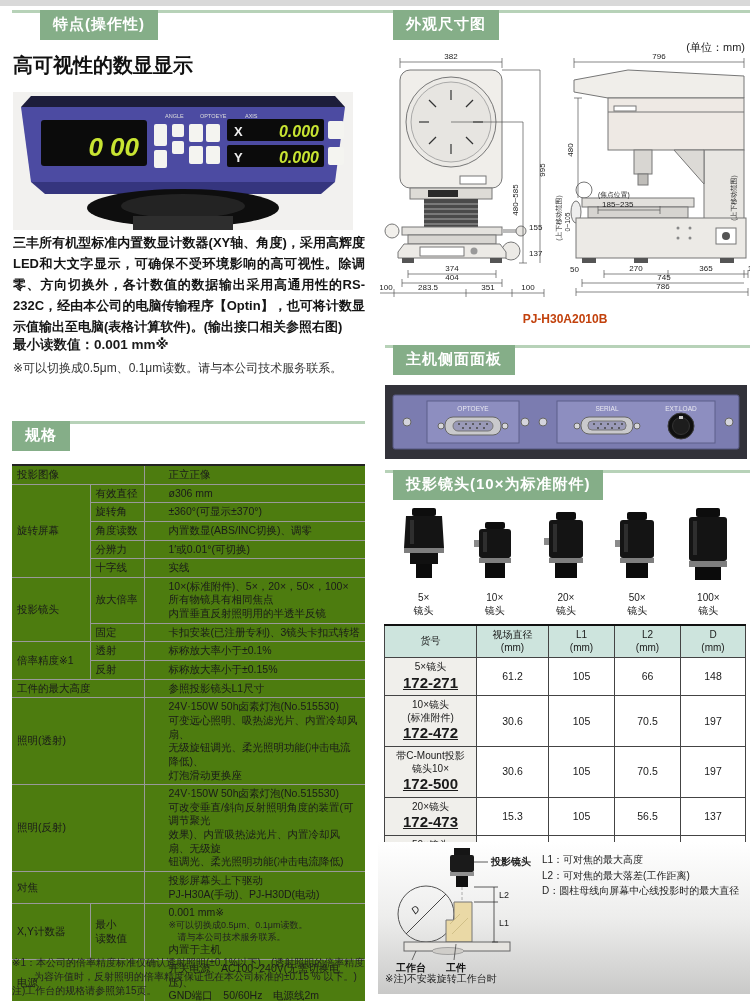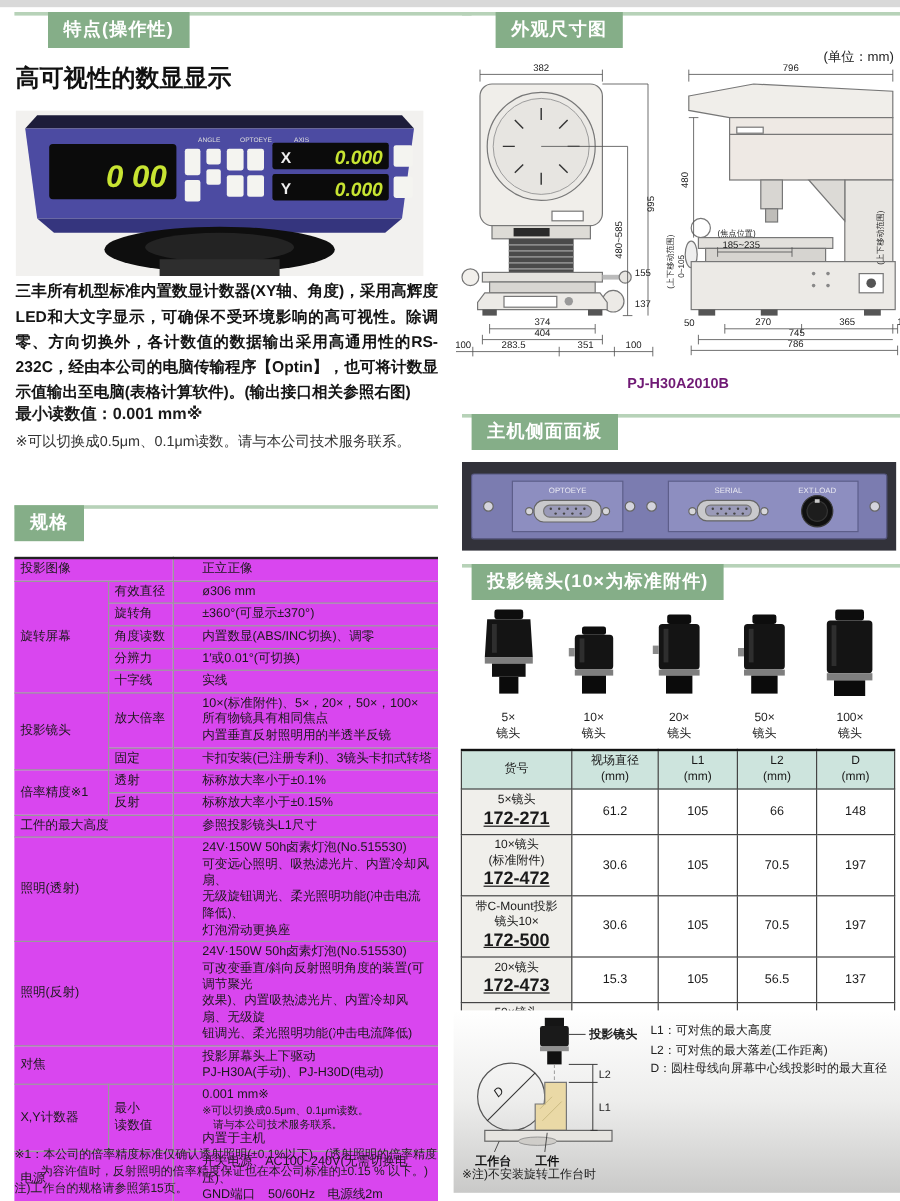--- a/index.html
+++ b/index.html
@@ -16,30 +16,30 @@
     font-size:15px;padding:5px 13px 6px;letter-spacing:1px;white-space:nowrap;}
   
   .headline{position:absolute;left:13px;top:52px;font-size:20px;font-weight:bold;color:#111;}
   .para{position:absolute;left:13px;top:232px;width:352px;font-size:13px;font-weight:600;
     line-height:1.62;text-align:justify;color:#141414;}
   .minread{position:absolute;left:13px;top:336px;font-size:13.5px;font-weight:bold;}
   .readnote{position:absolute;left:13px;top:360px;font-size:12px;color:#333;}
   
   table.spec{position:absolute;left:12px;top:464px;width:353px;border-collapse:collapse;
     font-size:10.5px;line-height:1.3;border-top:2px solid #222;border-bottom:2px solid #222;}
-  table.spec td{border:1px solid #999;padding:2px 5px;vertical-align:middle;background:#d946ef;}
+  table.spec td{border:1px solid #999;padding:2px 5px;vertical-align:middle;background:#4d7c0f;}
   table.spec td:first-child{border-left:none;}
   table.spec td.last{border-right:none;padding-left:24px;}
   .pre{white-space:pre-line;}
   .tiny{font-size:9px;color:#222;}
   .foot{position:absolute;left:12px;top:956px;width:356px;font-size:10px;line-height:1.4;color:#222;}
   .foot .f1{padding-left:22px;text-indent:-22px;}
   
   .unit{position:absolute;left:600px;top:40px;width:145px;text-align:right;font-size:11px;color:#222;}
-  .model{position:absolute;left:385px;top:312px;width:360px;text-align:center;font-weight:bold;font-size:12px;color:#701a75;}
+  .model{position:absolute;left:385px;top:312px;width:360px;text-align:center;font-weight:bold;font-size:12px;color:#c2410c;}
   
   table.lens{position:absolute;left:384px;top:624px;width:362px;border-collapse:collapse;
     text-align:center;font-size:10.5px;line-height:1.25;border-top:2px solid #111;border-bottom:2px solid #111;}
   table.lens th,table.lens td{border:1px solid #444;padding:3px 2px;}
   table.lens th{background:#cde4dd;font-weight:normal;font-size:10px;}
   table.lens td.name{background:#f0efeb;font-size:10px;}
   table.lens td.name .code{font-weight:bold;font-size:15px;text-decoration:underline;}
   .lensrow{position:absolute;left:388px;top:506px;width:356px;display:flex;justify-content:space-around;align-items:flex-end;}
   .lensitem{text-align:center;width:66px;}
   .lenscap{font-size:10px;line-height:1.3;margin-top:3px;color:#222;}
@@ -208,21 +208,21 @@
 </tbody>
   </table>
 
 <div class="foot">
   <div class="f1">※1：本公司的倍率精度标准仅确认透射照明(±0.1%以下)。(透射照明的倍率精度为容许值时，反射照明的倍率精度保证也在本公司标准的±0.15 % 以下。)</div>
   <div>注)工作台的规格请参照第15页。</div>
 </div>
 
 <div class="sech" style="left:385px;top:10px;width:365px;">
   <div class="line"></div>
-  <div class="box" style="left:8px;margin-left:20px;">外观尺寸图</div>
+  <div class="box" style="left:8px;">外观尺寸图</div>
 </div>
 <div class="unit">(单位：mm)</div>
 
 <svg class="abs" style="left:380px;top:50px;" width="370" height="258" viewBox="0 0 370 258">
 
   <g>
     <line class="dln" x1="20" y1="12" x2="122" y2="12"></line>
       <line class="dln" x1="20" y1="8" x2="20" y2="18"></line>
       <line class="dln" x1="122" y1="8" x2="122" y2="18"></line>
     <text class="dimtxt" x="71" y="9" text-anchor="middle">382</text>

